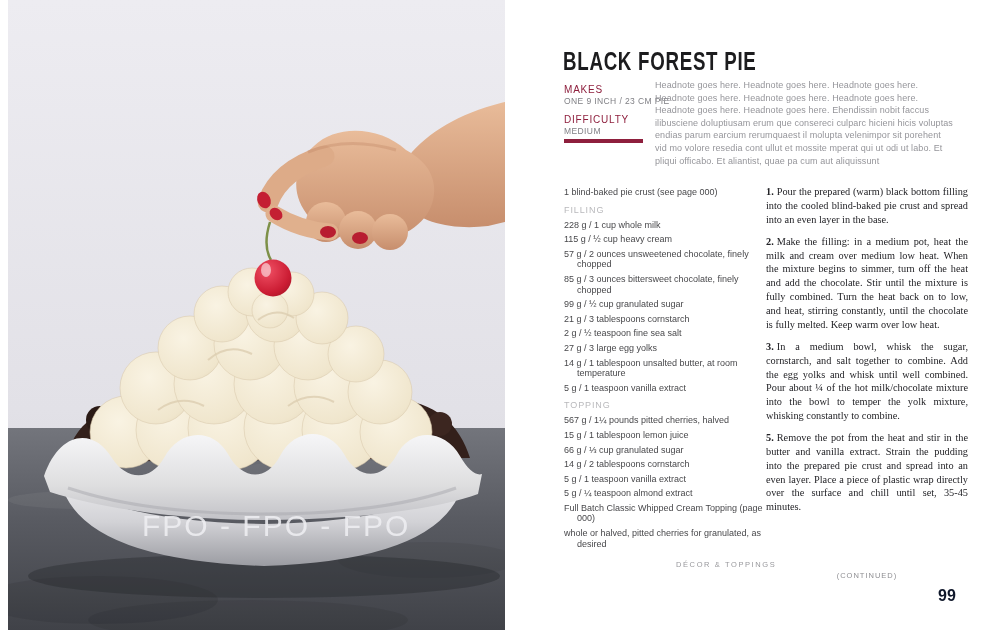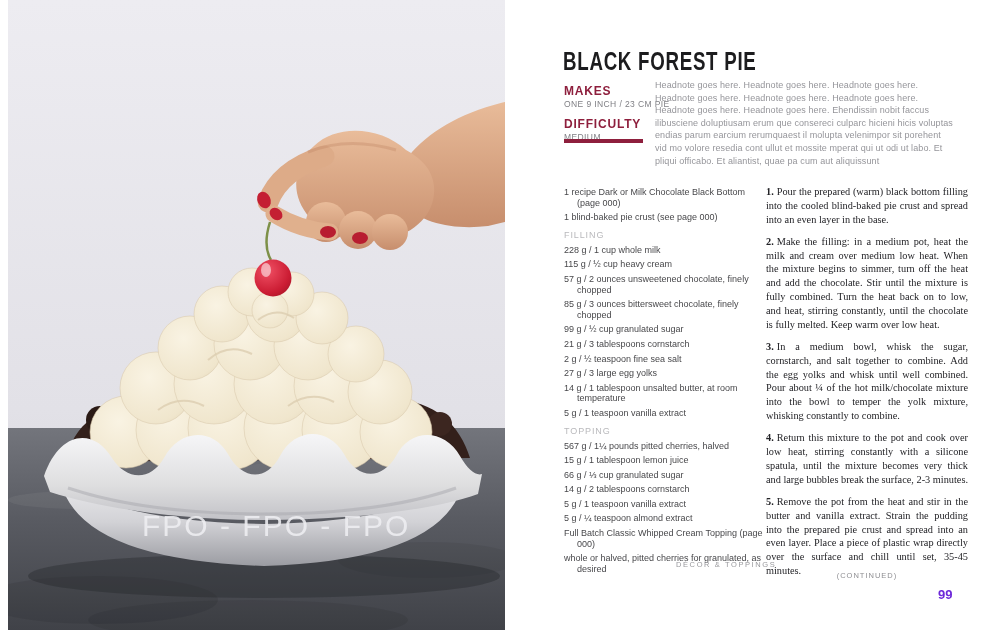--- a/index.html
+++ b/index.html
@@ -22,21 +22,21 @@
     position:absolute; left:505px; top:0; width:14px; height:630px;
     background:linear-gradient(to right, rgba(0,0,0,.07), rgba(0,0,0,0));
     pointer-events:none;
   }
   .title {
     position:absolute; left:58px; top:46px;
     font-size:26px; font-weight:700; color:#1c1c1e; letter-spacing:1px;
     transform:scaleX(.72); transform-origin:left top; white-space:nowrap;
   }
   .meta { position:absolute; left:59px; top:84px; width:110px; }
-  .meta-label { font-size:12px; font-weight:700; letter-spacing:.8px; color:#8e1f3d; margin-bottom:1px; }
+  .meta-label { font-size:10px; font-weight:400; letter-spacing:.8px; color:#8e1f3d; margin-bottom:1px; }
   .meta-value { font-size:8.5px; color:#7f7f84; letter-spacing:.4px; margin-bottom:8px; }
   .rule { position:absolute; left:59px; top:139px; width:79px; height:4px; background:#8e1f3d; }
   .headnote {
     position:absolute; left:150px; top:79px; width:300px;
     font-size:9px; line-height:12.6px; color:#95959a; letter-spacing:.1px;
   }
   .ingredients { position:absolute; left:59px; top:187px; width:206px; }
   .ing {
     font-size:9px; line-height:10.6px; color:#48484b;
     padding-left:13px; text-indent:-13px; margin-bottom:4px;
@@ -54,21 +54,21 @@
   .continued {
     position:absolute; left:261px; top:571px; width:202px; text-align:center;
     font-size:7.5px; letter-spacing:1px; color:#8e8e92;
   }
   .footer-section {
     position:absolute; left:171px; top:560px;
     font-size:7.5px; letter-spacing:1.6px; color:#98989c;
   }
   .page-number {
     position:absolute; left:433px; top:587px;
-    font-size:13px; font-weight:700; color:#6d28d9;text-align:center;
+    font-size:16px; font-weight:700; color:#0f172a;text-align:center;
   }
 </style>
 </head>
 <body>
 
 <div class="spread">
 
   <div class="photo">
     <svg width="505" height="630" viewBox="0 0 505 630" xmlns="http://www.w3.org/2000/svg">
       <defs>
@@ -211,21 +211,20 @@
       <div class="meta-label">MAKES</div>
       <div class="meta-value">ONE 9 INCH / 23 CM PIE</div>
       <div class="meta-label">DIFFICULTY</div>
       <div class="meta-value">MEDIUM</div>
     </div>
     <div class="rule"></div>
 
     <p class="headnote">Headnote goes here. Headnote goes here. Headnote goes here. Headnote goes here. Headnote goes here. Headnote goes here. Headnote goes here. Headnote goes here. Ehendissin nobit faccus ilibusciene doluptiusam erum que consereci culparc hicieni hicis voluptas endias parum earcium rerumquaest il molupta velenimpor sit porehent vid mo volore resedia cont ullut et mossite mperat qui ut odi ut labo. Et pliqui officabo. Et aliantist, quae pa cum aut aliquissunt</p>
 
     <div class="ingredients">
-      <div class="ing">1 recipe Dark or Milk Chocolate Black Bottom (page 000)</div>
       <div class="ing">1 blind-baked pie crust (see page 000)</div>
 
       <div class="ing-head">FILLING</div>
       <div class="ing">228 g / 1 cup whole milk</div>
       <div class="ing">115 g / ½ cup heavy cream</div>
       <div class="ing">57 g / 2 ounces unsweetened chocolate, finely chopped</div>
       <div class="ing">85 g / 3 ounces bittersweet chocolate, finely chopped</div>
       <div class="ing">99 g / ½ cup granulated sugar</div>
       <div class="ing">21 g / 3 tablespoons cornstarch</div>
       <div class="ing">2 g / ½ teaspoon fine sea salt</div>
@@ -248,23 +247,20 @@
       <p class="step">
         <b class="stepnum">1.</b><span>Pour the prepared (warm) black bottom filling into the cooled blind-baked pie crust and spread into an even layer in the base.</span>
       </p>
       <p class="step">
         <b class="stepnum">2.</b><span>Make the filling: in a medium pot, heat the milk and cream over medium low heat. When the mixture begins to simmer, turn off the heat and add the chocolate. Stir until the mixture is fully combined. Turn the heat back on to low, and heat, stirring constantly, until the chocolate is fully melted. Keep warm over low heat.</span>
       </p>
       <p class="step">
         <b class="stepnum">3.</b><span>In a medium bowl, whisk the sugar, cornstarch, and salt together to combine. Add the egg yolks and whisk until well combined. Pour about ¼ of the hot milk/chocolate mixture into the bowl to temper the yolk mixture, whisking constantly to combine.</span>
       </p>
       <p class="step">
-        <b class="stepnum">4.</b><span>Return this mixture to the pot and cook over low heat, stirring constantly with a silicone spatula, until the mixture becomes very thick and large bubbles break the surface, 2-3 minutes.</span>
-      </p>
-      <p class="step">
         <b class="stepnum">5.</b><span>Remove the pot from the heat and stir in the butter and vanilla extract. Strain the pudding into the prepared pie crust and spread into an even layer. Place a piece of plastic wrap directly over the surface and chill until set, 35-45 minutes.</span>
       </p>
     </div>
 
     <div class="continued">(CONTINUED)</div>
 
     <div class="footer-section">DÉCOR &amp; TOPPINGS</div>
     <div class="page-number">99</div>
   </div>
 

